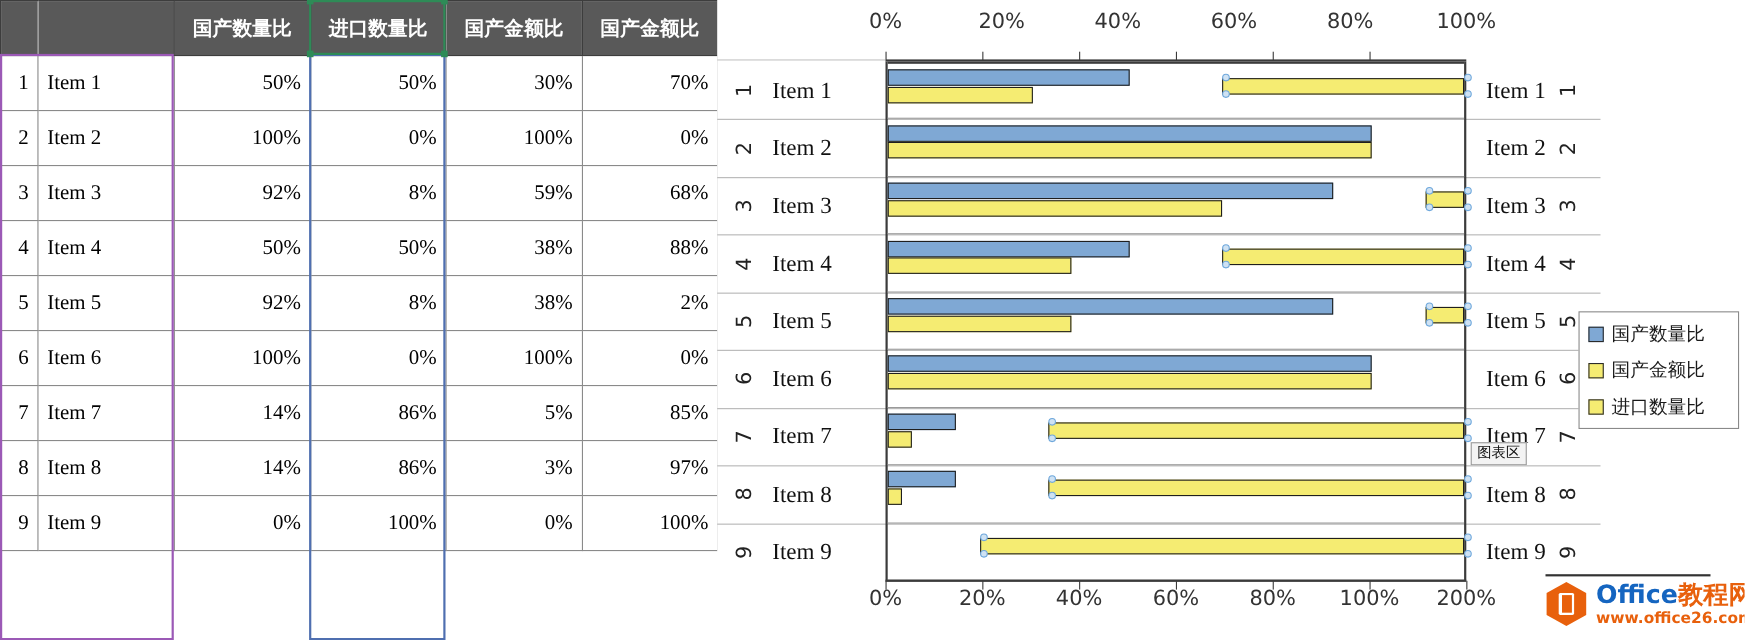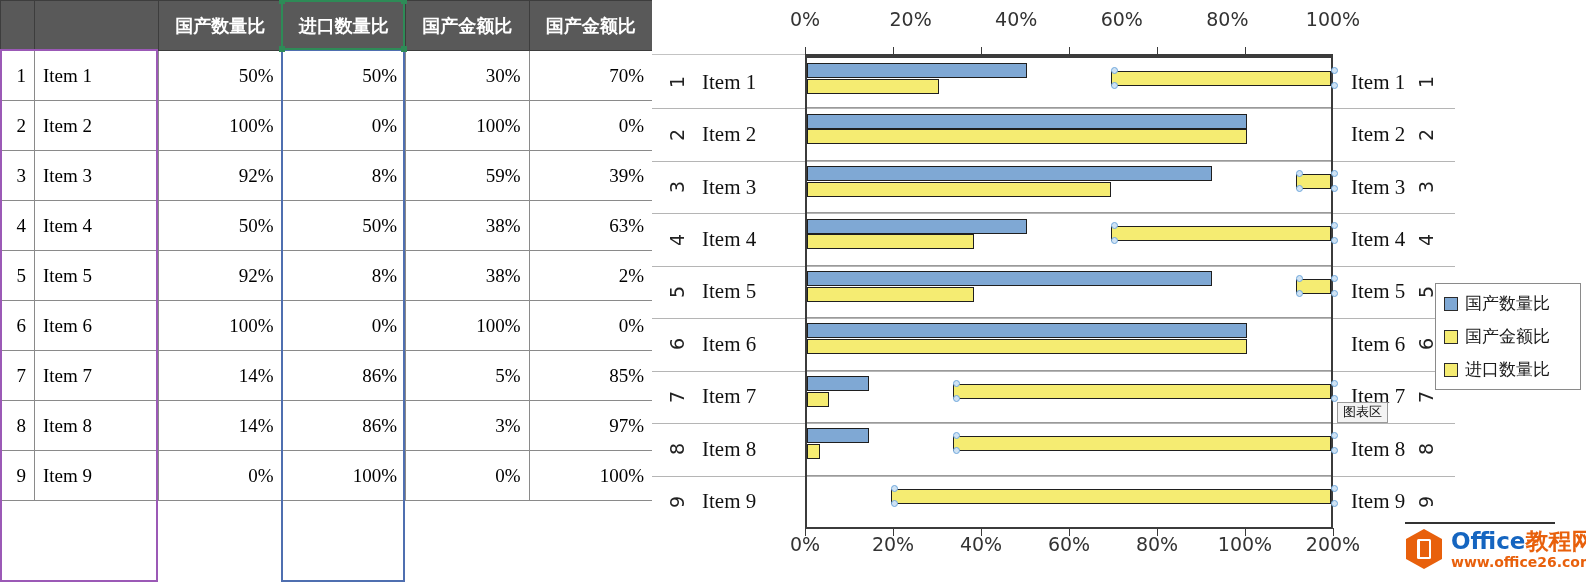--- a/index.html
+++ b/index.html
@@ -196,29 +196,29 @@
             <td class="val">0%</td>
             <td class="val">100%</td>
             <td class="val">0%</td>
           </tr>
           <tr>
             <td class="rownum">3</td>
             <td class="name">Item 3</td>
             <td class="val">92%</td>
             <td class="val">8%</td>
             <td class="val">59%</td>
-            <td class="val">39%</td>
+            <td class="val">68%</td>
           </tr>
           <tr>
             <td class="rownum">4</td>
             <td class="name">Item 4</td>
             <td class="val">50%</td>
             <td class="val">50%</td>
             <td class="val">38%</td>
-            <td class="val">63%</td>
+            <td class="val">88%</td>
           </tr>
           <tr>
             <td class="rownum">5</td>
             <td class="name">Item 5</td>
             <td class="val">92%</td>
             <td class="val">8%</td>
             <td class="val">38%</td>
             <td class="val">2%</td>
           </tr>
           <tr>

